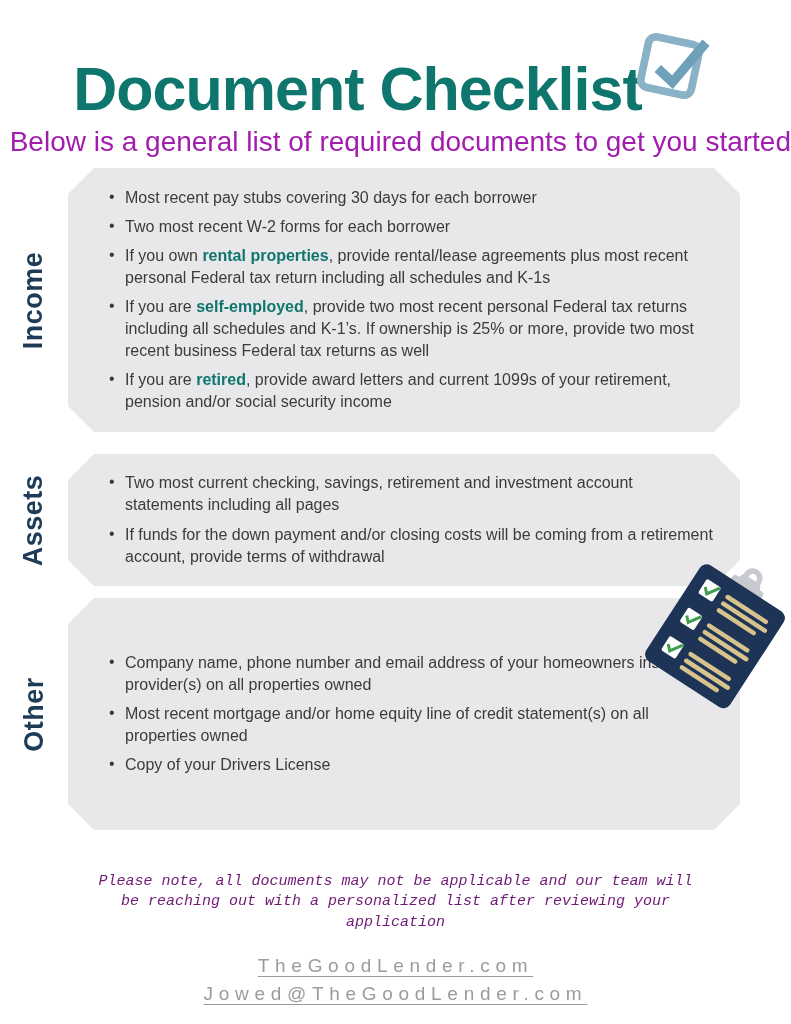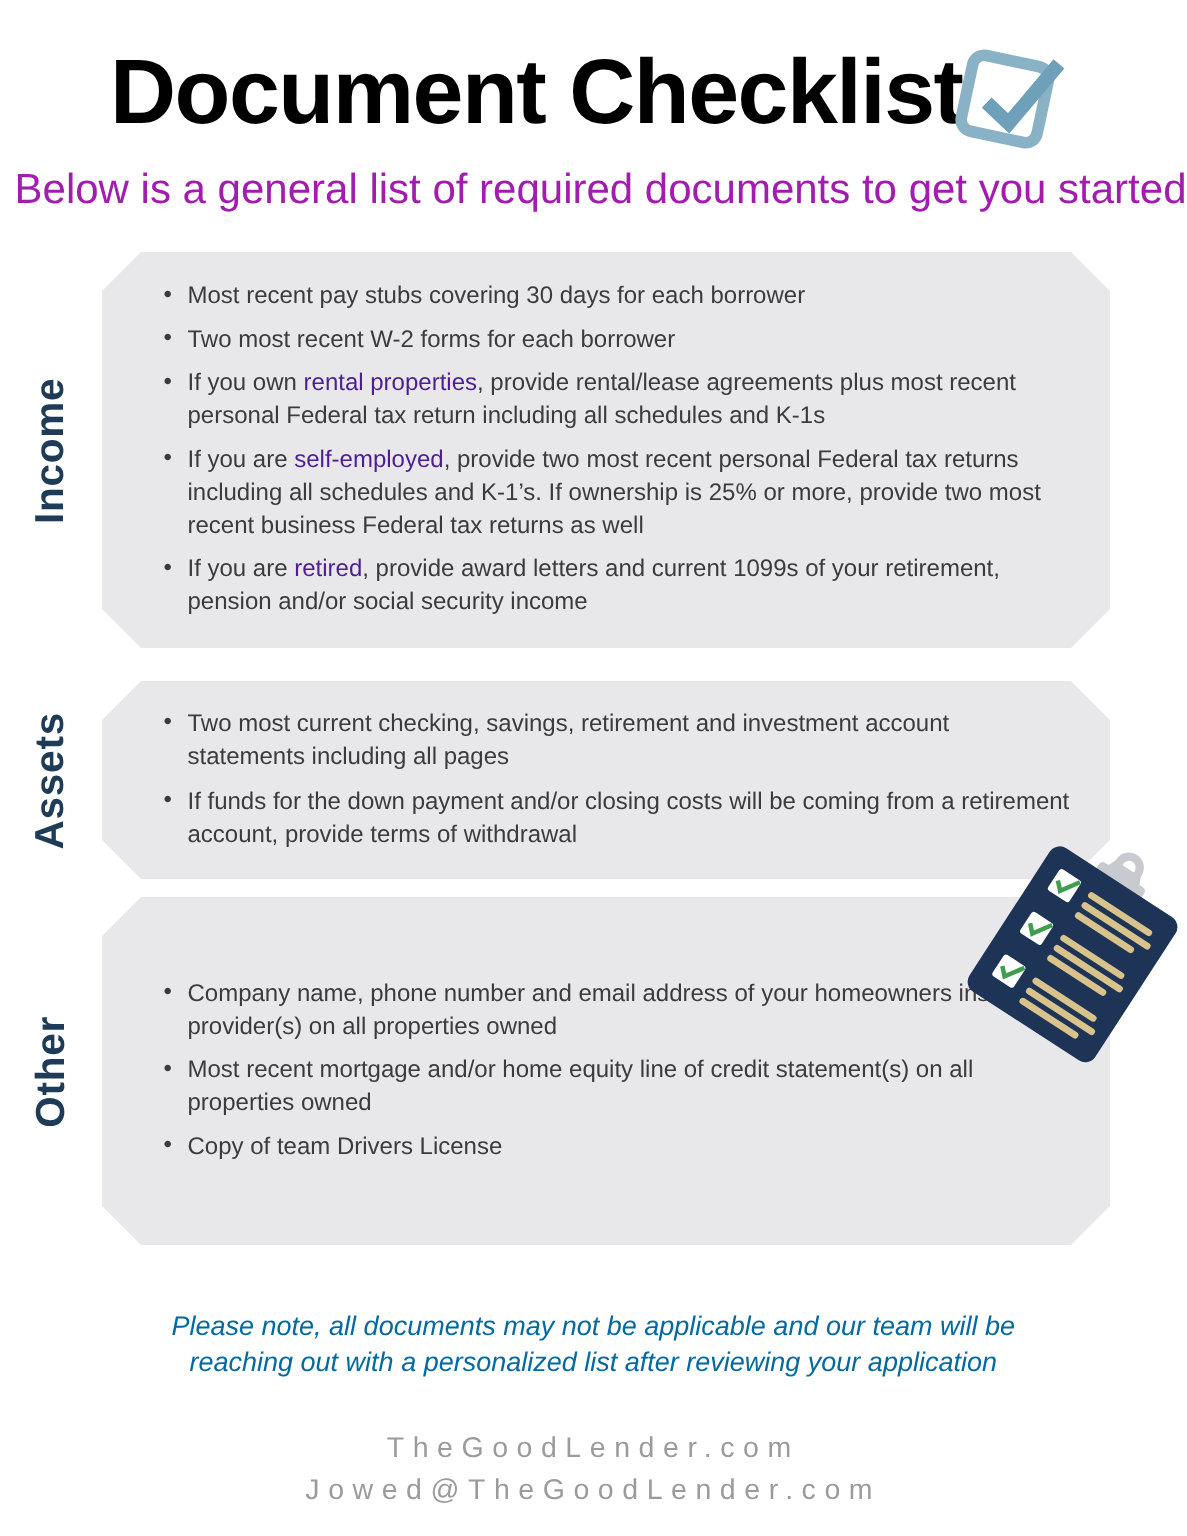--- a/index.html
+++ b/index.html
@@ -18,24 +18,25 @@
     text-align: center;
   }
   .title-row {
     display: inline-flex;
     align-items: flex-start;
     justify-content: center;
   }
   .page-title {
     font-size: 61px;
     font-weight: 700;
-    color: #000000;
+    color: #0f766e;
     letter-spacing: -1px;
     line-height: 1.15;
     white-space: nowrap;
+    margin-top: 28px;
   }
   .title-icon {
     display: inline-block;
     width: 86px; height: 86px;
     margin-left: -10px;
     margin-top: -4px;
   }
   .subtitle {
     margin-top: 2px;
     font-size: 28px;
@@ -89,21 +90,21 @@
     line-height: 1.38;
     color: #3b3b3b;
     margin: 7px 0;
   }
   .section-box li::before {
     content: "\2022";
     position: absolute;
     left: 1px; top: -1px;
     color: #3b3b3b;
   }
-  .section-box li strong { font-weight: 400; color: #4c1d95; }
+  .section-box li strong { font-weight: 700; color: #0f766e; }
 
   
   .clipboard-wrap {
     position: absolute;
     left: 652px; top: 551px;
     width: 138px; height: 156px;
     z-index: 5;
     pointer-events: none;
   }
   .clipboard-rot {
@@ -114,37 +115,39 @@
 
   
   .note {
     position: absolute;
     top: 872px; left: 0; right: 0;
     text-align: center;
   }
   .note-text {
     display: inline-block;
     max-width: 620px;
-    font-size: 18px;
+    font-size: 15px;
     font-style: italic;
-    color: #0369a1;
+    color: #701a75;
     line-height: 1.35;
+    font-family: Liberation Mono, monospace;
   }
 
   
   .footer {
     position: absolute;
     top: 952px; left: 0; right: 0;
     text-align: center;
   }
   .footer a {
     display: block;
     font-size: 19px;
     letter-spacing: 0.3em;
     color: #9b9b9b;
+    text-decoration: underline;
     text-underline-offset: 4px;
     line-height: 1.45;
     cursor: pointer;
   }
 </style>
 </head>
 <body>
 
 <div class="header">
   <div class="title-row">
@@ -189,21 +192,21 @@
 </div>
 
 <div class="section section-other">
   <div class="label-col">
     <span class="section-label">Other</span>
   </div>
   <div class="section-box">
     <ul>
         <li><span>Company name, phone number and email address of your homeowners insurance provider(s) on all properties owned</span></li>
         <li><span>Most recent mortgage and/or home equity line of credit statement(s) on all properties owned</span></li>
-        <li><span>Copy of team Drivers License</span></li>
+        <li><span>Copy of your Drivers License</span></li>
       </ul>
   </div>
 </div>
 
 <div class="clipboard-wrap">
   <div class="clipboard-rot">
     <svg width="102" height="140" viewBox="0 0 102 140">
 
       <circle cx="51" cy="12" r="10" fill="#c9cad0"></circle>
       <circle cx="51" cy="12" r="4.5" fill="#ffffff"></circle>

